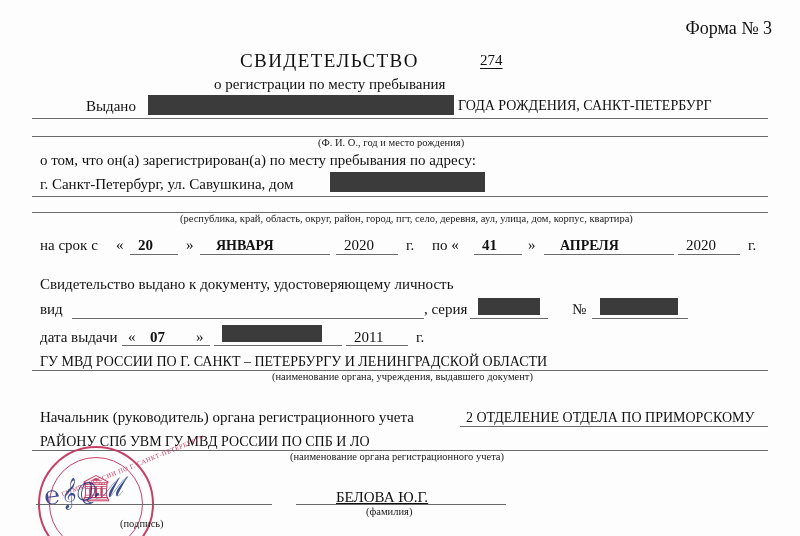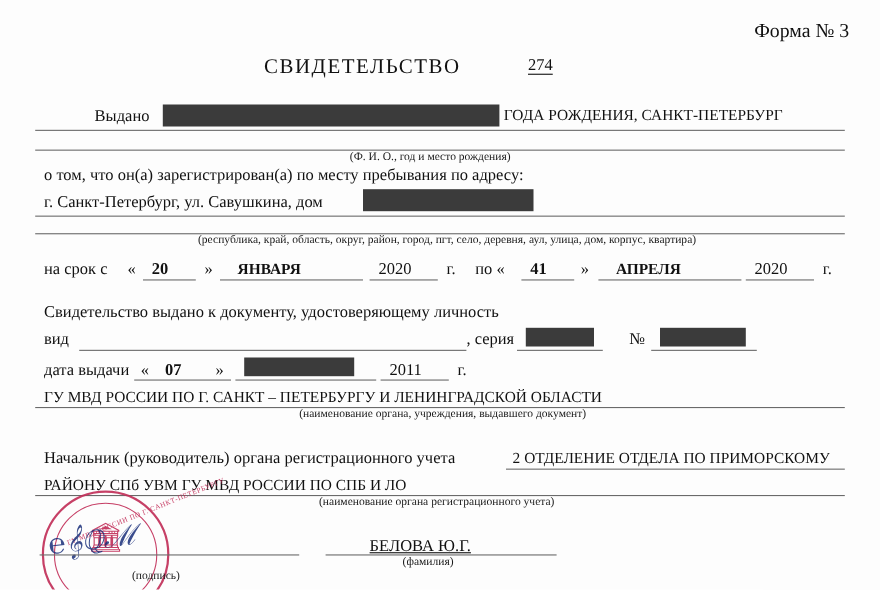--- a/index.html
+++ b/index.html
@@ -113,20 +113,21 @@
 </style>
 </head>
 <body>
 
 <div id="page">
 
   <div class="form-no">Форма № 3</div>
 
   <div class="txt title-main">СВИДЕТЕЛЬСТВО</div>
   <div class="txt cert-num">274</div>
+  <div class="txt title-sub">о регистрации по месту пребывания</div>
 
   <div class="txt body-text" style="top:98px; left:86px;">Выдано</div>
   <div class="redact" style="left:148px; top:95px; width:306px; height:20px;"></div>
   <div class="txt upper" style="top:98px; left:458px;">ГОДА РОЖДЕНИЯ, САНКТ-ПЕТЕРБУРГ</div>
   <div class="line" style="left:32px; top:118px; width:736px;"></div>
 
   <div class="line" style="left:32px; top:136px; width:736px;"></div>
   <div class="txt small-caption" style="top:137px; left:318px;">(Ф. И. О., год и место рождения)</div>
 
   <div class="txt body-text" style="top:152px; left:40px;">о том, что он(а) зарегистрирован(а) по месту пребывания по адресу:</div>

